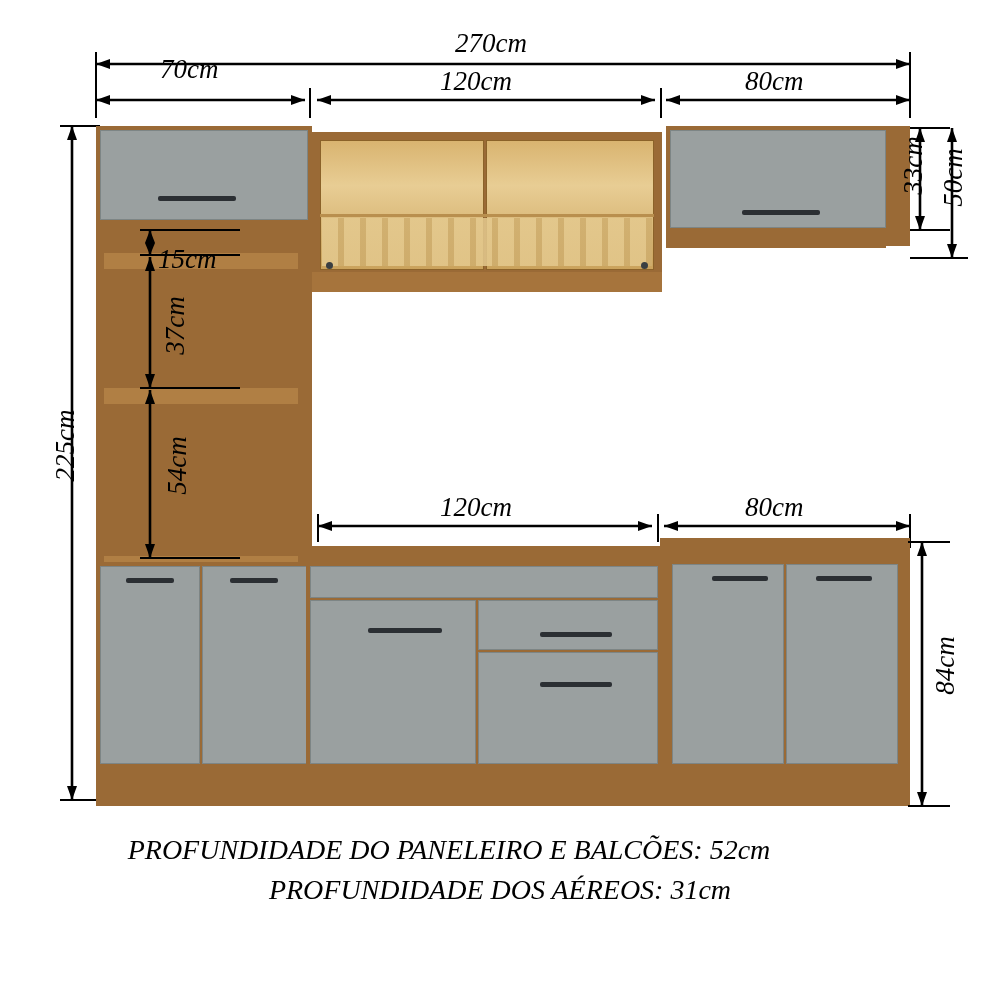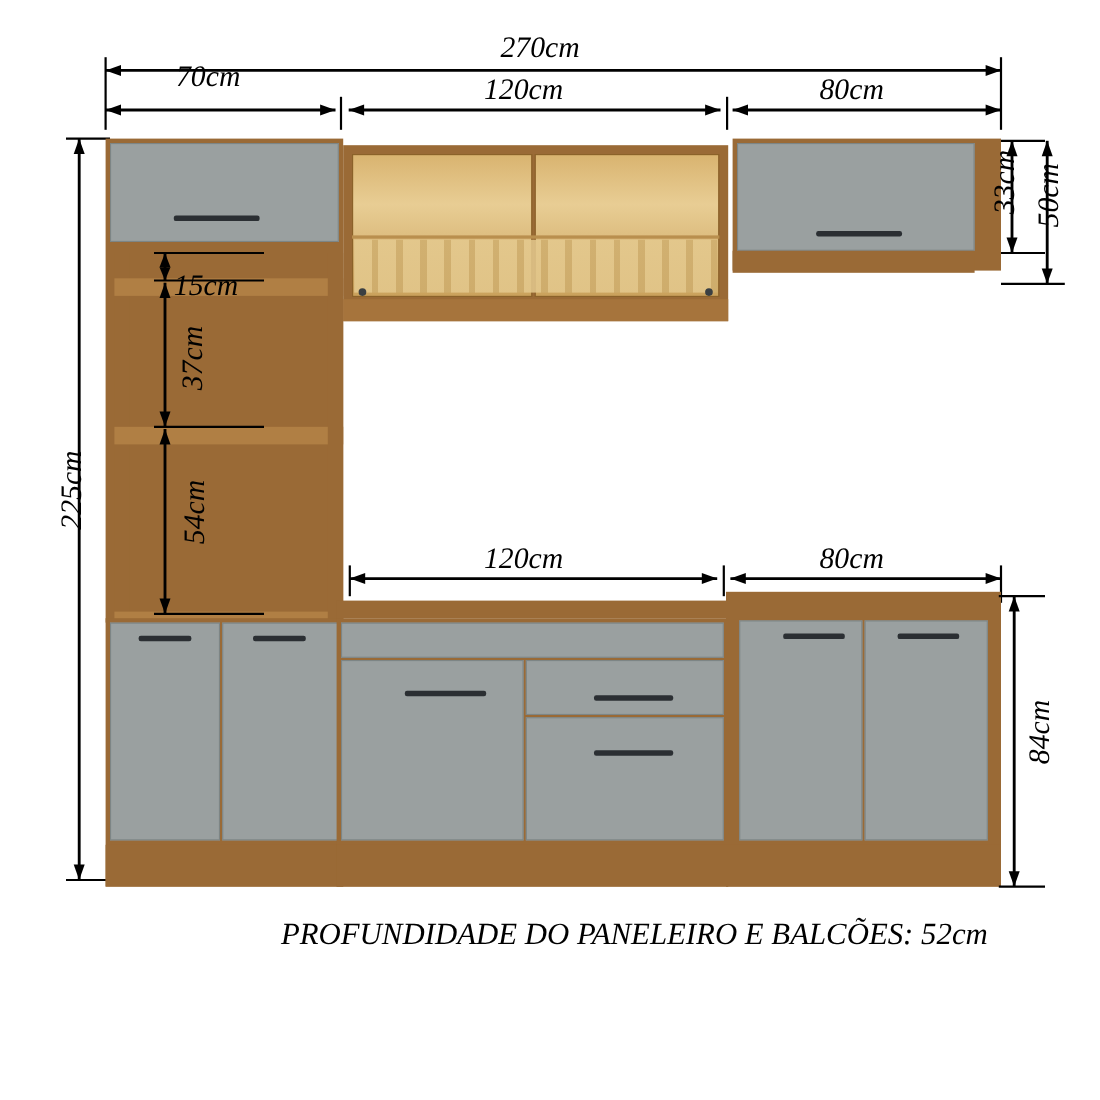--- a/index.html
+++ b/index.html
@@ -172,15 +172,16 @@
 
   <svg class="abs" style="left:890px;top:530px;width:110px;height:290px;">
     <line class="lnthin" x1="18" y1="12" x2="60" y2="12"></line>
     <line class="lnthin" x1="18" y1="276" x2="60" y2="276"></line>
     <line class="ln" x1="32" y1="12" x2="32" y2="276"></line>
     <polygon points="32,12 27,26 37,26" fill="#000"></polygon>
     <polygon points="32,276 27,262 37,262" fill="#000"></polygon>
   </svg>
   <div class="abs dimtxt vert" style="left:905px;top:650px;width:80px;text-align:center;transform:rotate(-90deg);">84cm</div>
 
-  <div class="abs cap" style="left:0;top:834px;width:898px;text-align:right;">PROFUNDIDADE DO PANELEIRO E BALCÕES: 52cm</div>
+  <div class="abs cap" style="left:0;top:834px;width:898px;">PROFUNDIDADE DO PANELEIRO E BALCÕES: 52cm</div>
+  <div class="abs cap" style="left:0;top:874px;width:1000px;">PROFUNDIDADE DOS AÉREOS: 31cm</div>
 
 </div>
 
 </body></html>

